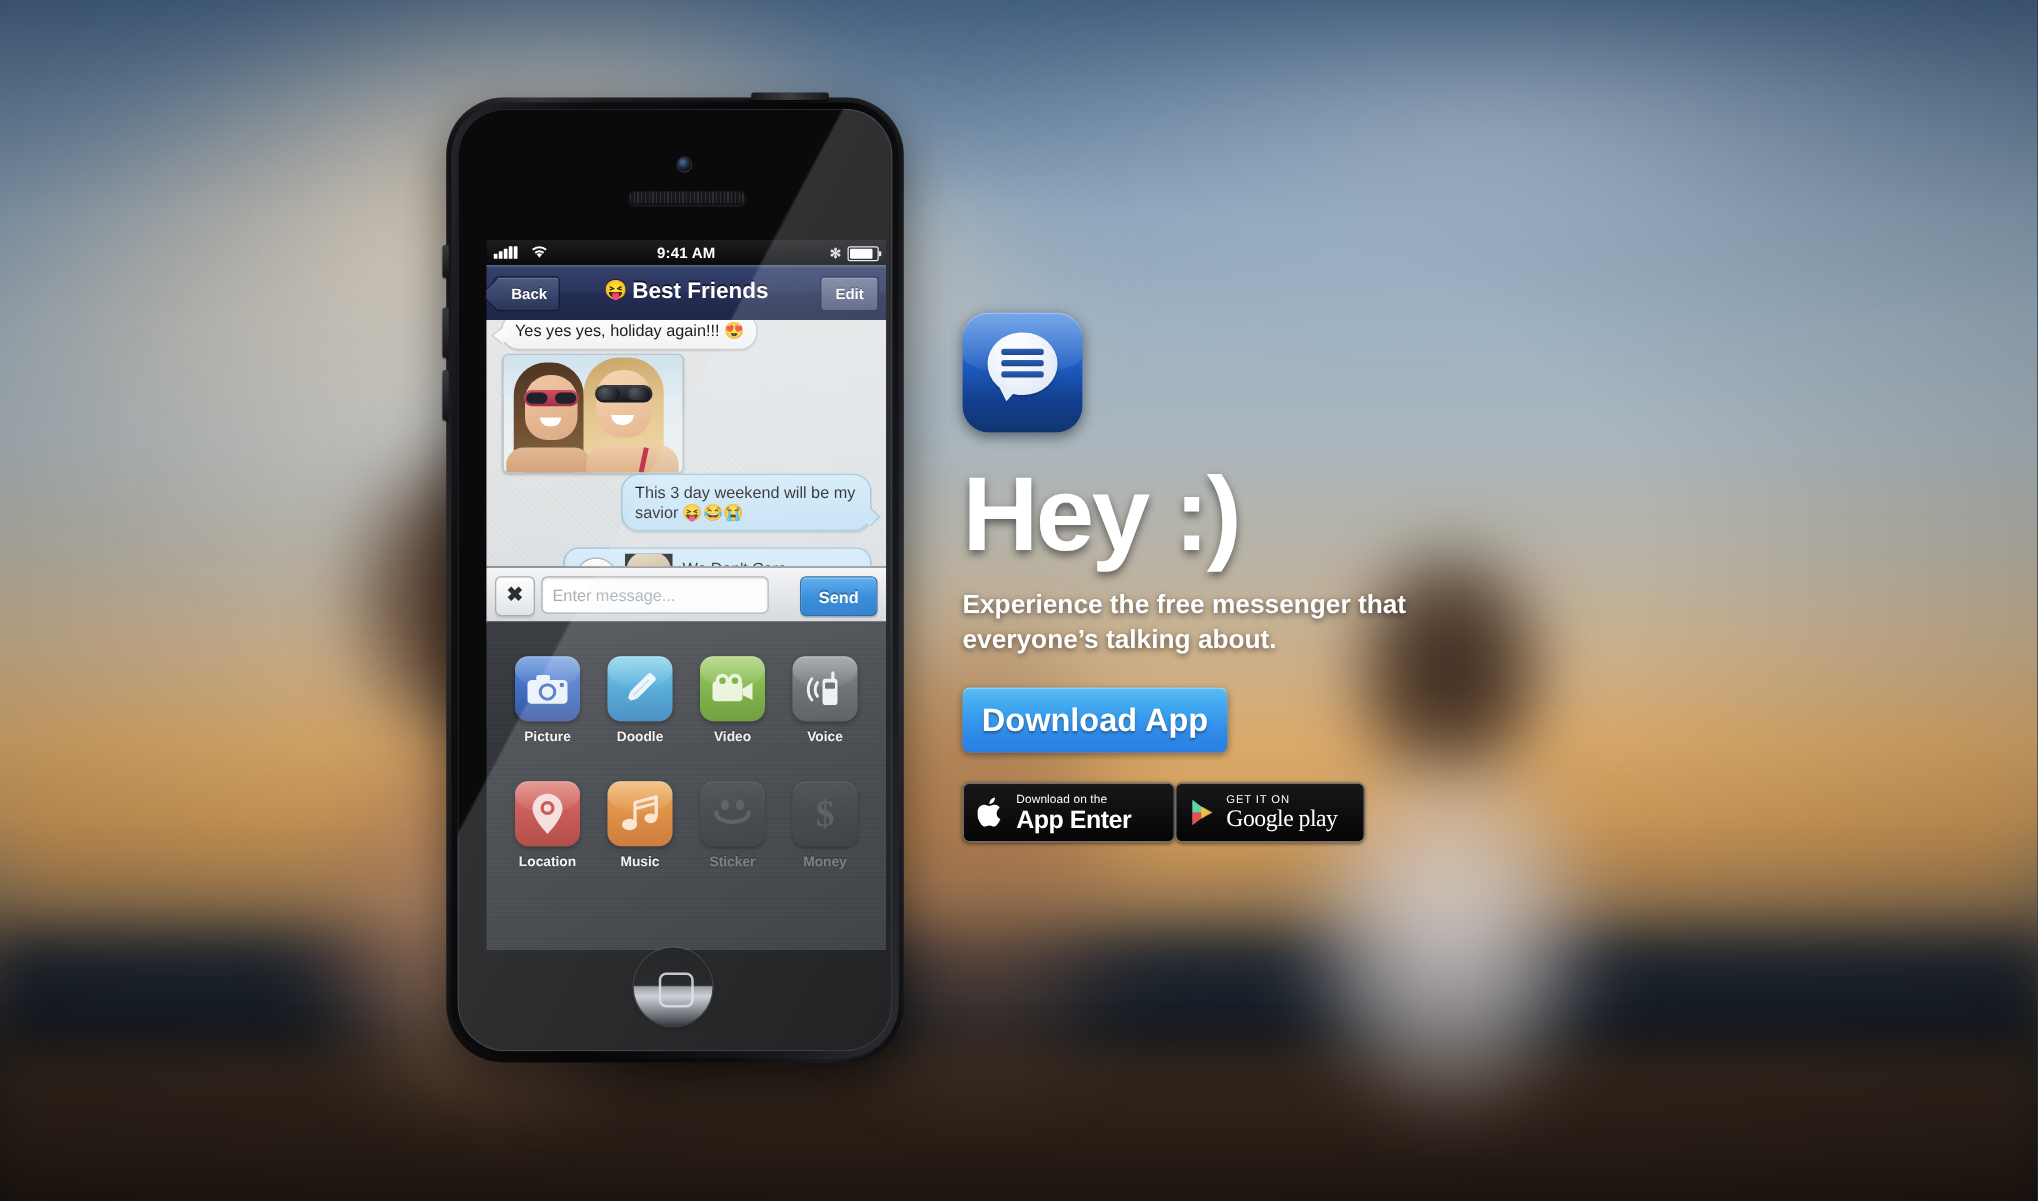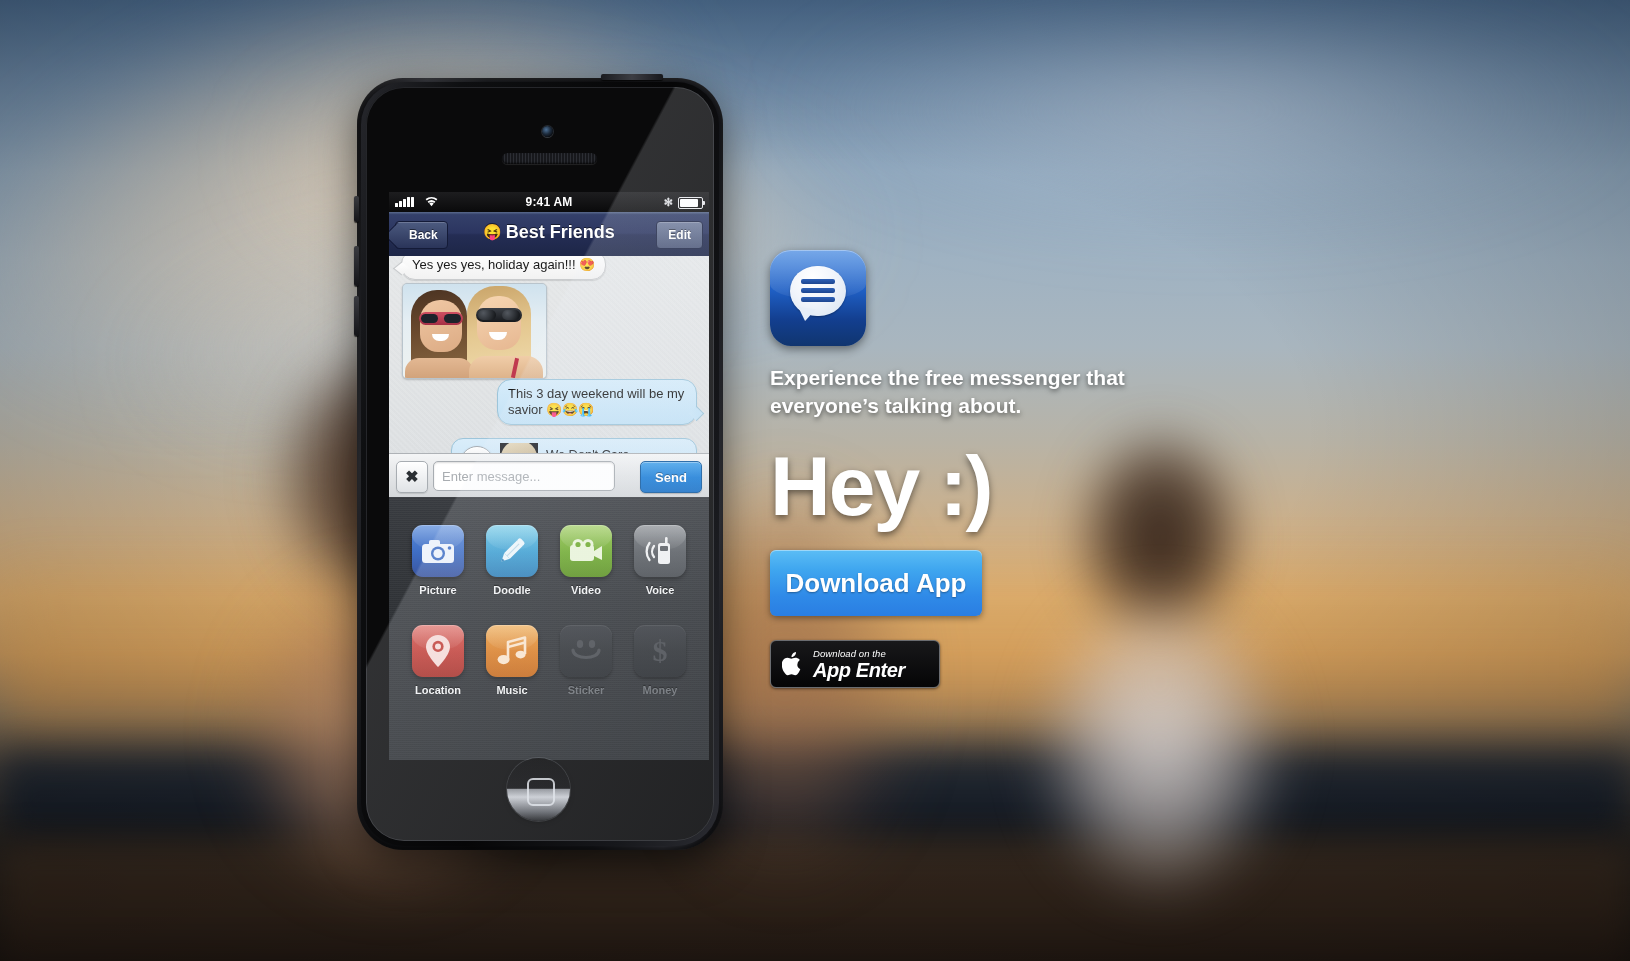--- a/index.html
+++ b/index.html
@@ -362,27 +362,27 @@
   #al1{top:13px;width:34px;} #al2{top:22px;width:34px;} #al3{top:31px;width:34px;}
   #hey{
     margin-top:26px;font-size:84px;font-weight:bold;color:#fff;line-height:.95;
     letter-spacing:-2px;text-shadow:0 3px 7px rgba(0,0,0,.5);
   }
   #tagline{
     margin-top:18px;font-size:21px;font-weight:bold;color:#fff;line-height:1.35;
     text-shadow:0 2px 5px rgba(0,0,0,.55);max-width:420px;
   }
   #btn-download{
-    margin-top:24px;width:212px;height:66px;border-radius:6px;
+    margin-top:24px;width:212px;height:52px;border-radius:6px;
     background:linear-gradient(180deg,#5bbdf5 0%,#3fa6ef 30%,#2f8ae8 70%,#2a7ee2 100%);
     box-shadow:0 2px 6px rgba(0,0,0,.4), 0 1px 0 rgba(255,255,255,.4) inset;
     display:flex;align-items:center;justify-content:center;
     color:#fff;font-size:26px;font-weight:bold;text-shadow:0 1px 2px rgba(0,0,0,.35);
   }
-  #badges{margin-top:24px;display:flex;gap:0;font-style:italic;}
+  #badges{margin-top:24px;display:flex;gap:0;}
   .badge{
     height:46px;border-radius:6px;background:linear-gradient(180deg,#18181a,#050506);
     border:1px solid #6a6c70;display:flex;align-items:center;padding:0 11px;gap:9px;
     box-shadow:0 1px 3px rgba(0,0,0,.5);
   }
   #badge-apple{width:146px;}
   #badge-google{width:128px;}
   .badge-txt{display:flex;flex-direction:column;line-height:1;}
   .badge-small{font-size:9.5px;color:#fff;letter-spacing:.1px;}
   .badge-small.caps{font-size:9px;letter-spacing:.7px;}
@@ -653,34 +653,46 @@
   <div id="app-icon">
     <div id="app-icon-gloss"></div>
     <div id="app-bub">
       <div class="app-line" id="al1"></div>
       <div class="app-line" id="al2"></div>
       <div class="app-line" id="al3"></div>
     </div>
     <div id="app-bub-tail"></div>
   </div>
 
+  <div id="hey">Hey :)</div>
   <div id="tagline">Experience the free messenger that everyone’s talking about.</div>
-  <div id="hey">Hey :)</div>
 
   <div id="btn-download">
     <span>Download App</span>
   </div>
 
   <div id="badges">
 
     <div class="badge" id="badge-apple">
       <svg id="apple-glyph" viewBox="0 0 22 26">
         <path d="M15.4 13.6c0-3 2.4-4.4 2.5-4.5-1.4-2-3.5-2.3-4.2-2.3-1.8-.2-3.5 1-4.4 1-.9 0-2.3-1-3.8-1-2 0-3.8 1.1-4.8 2.9-2 3.5-.5 8.8 1.5 11.6 1 1.4 2.1 3 3.6 2.9 1.4-.1 2-.9 3.7-.9s2.2.9 3.7.9 2.5-1.4 3.5-2.8c1.1-1.6 1.5-3.1 1.6-3.2-.1 0-3-1.2-3-4.6z" fill="#fff"></path>
         <path d="M12.8 4.6c.8-1 1.3-2.3 1.2-3.6-1.1 0-2.5.8-3.3 1.7-.7.8-1.4 2.2-1.2 3.4 1.3.1 2.5-.6 3.3-1.5z" fill="#fff"></path>
       </svg>
       <div class="badge-txt">
         <span class="badge-small">Download on the</span>
         <span class="badge-big">App Enter</span>
       </div>
     </div>
 
+    <div class="badge" id="badge-google">
+      <svg id="gp-tri" viewBox="0 0 20 22">
+        <polygon points="2,1 15,11 2,21" fill="#34a9e0"></polygon>
+        <polygon points="2,1 15,11 2,11" fill="#5fd5a0"></polygon>
+        <polygon points="2,11 15,11 2,21" fill="#e8504e"></polygon>
+        <polygon points="9,6 18,11 9,16" fill="#f5c441" opacity="0.9"></polygon>
+      </svg>
+      <div class="badge-txt">
+        <span class="badge-small caps">GET IT ON</span>
+        <span class="badge-big gp">Google play</span>
+      </div>
+    </div>
   </div>
 </div>
 
 </body></html>

